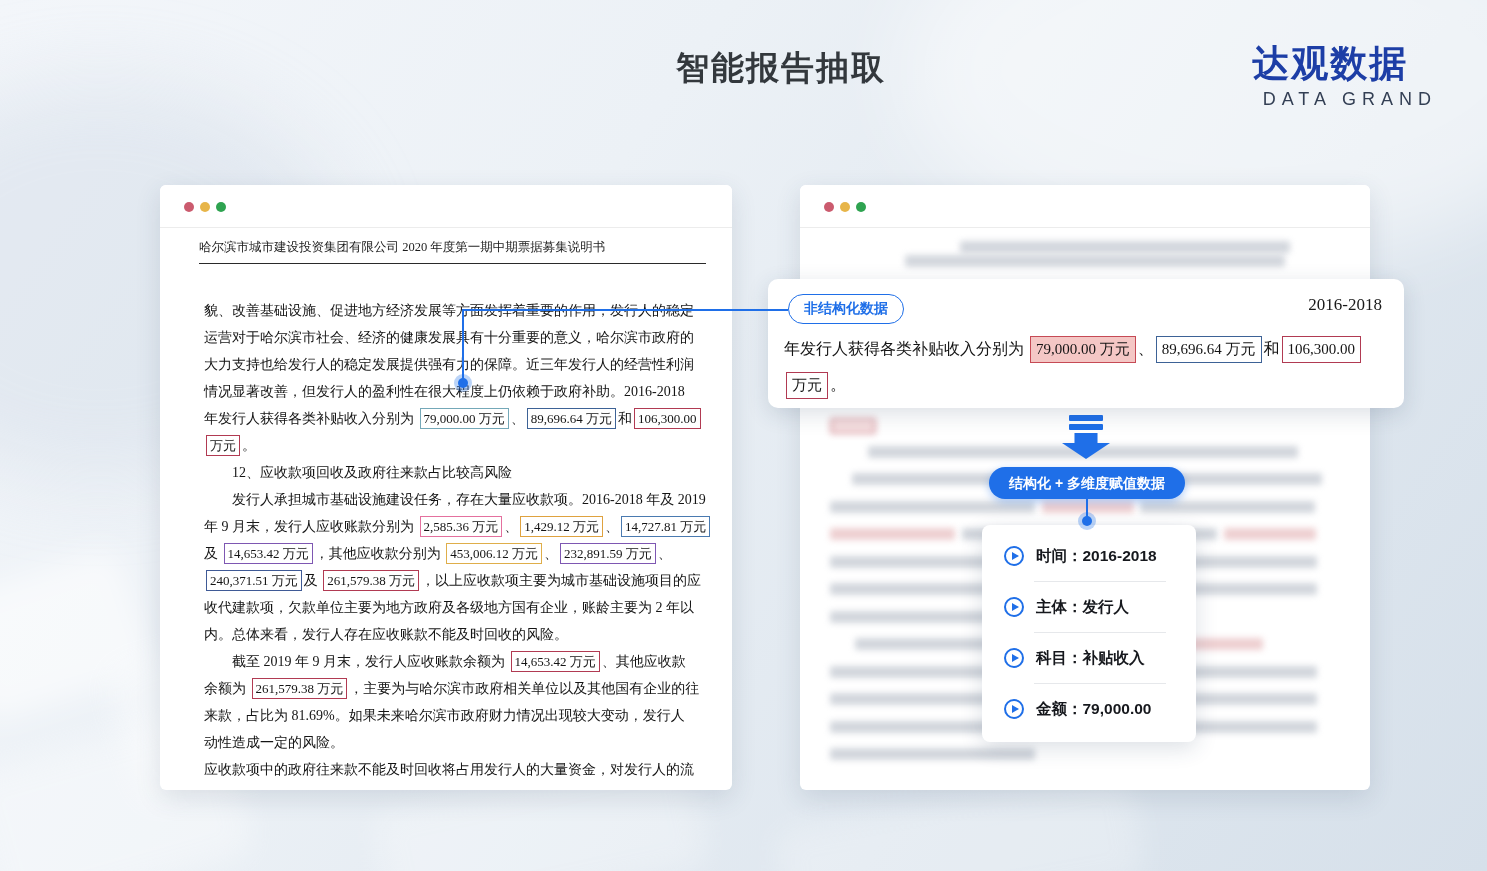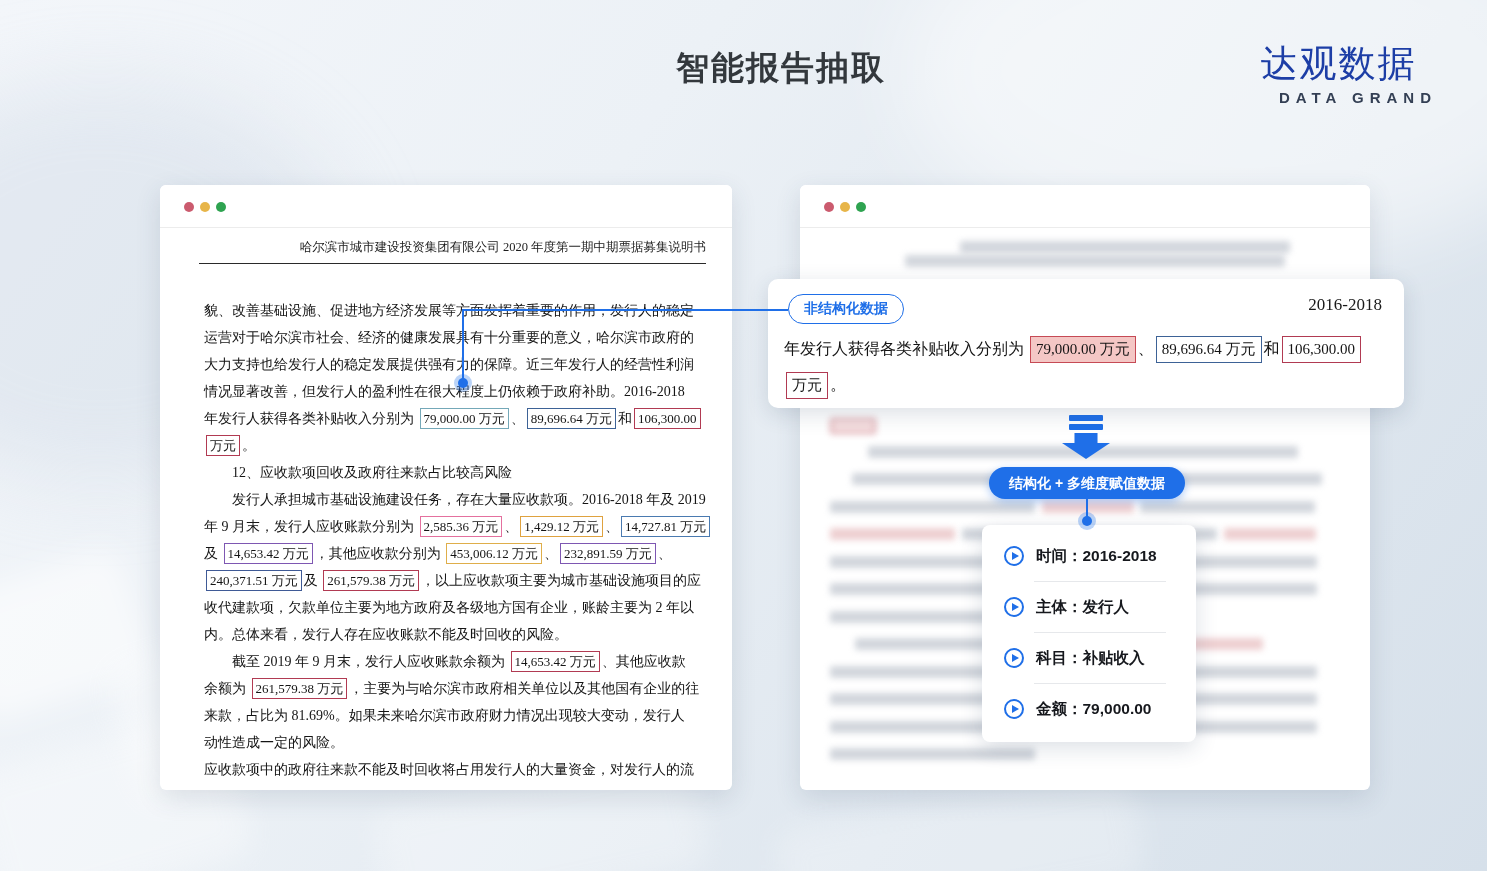--- a/index.html
+++ b/index.html
@@ -9,35 +9,35 @@
   
   .bgshape{position:absolute;background:rgba(255,255,255,.55);border-radius:22px;filter:blur(14px);}
   .bgtint{position:absolute;border-radius:50%;filter:blur(40px);}
 
   .page-title{position:absolute;left:781px;top:24px;transform:translateX(-50%);
               font-size:33px;font-weight:600;color:var(--c-titleText);letter-spacing:2px;white-space:nowrap;}
   .page-subtitle{position:absolute;left:781px;top:106px;transform:translateX(-50%);
               font-size:15px;color:#4d5359;white-space:nowrap;letter-spacing:.5px;}
 
   .logo{position:absolute;right:50px;top:44px;text-align:center;cursor:pointer;}
-  .logo-cn{font-size:37px;font-weight:normal;color:var(--c-logoBlue);letter-spacing:2px;line-height:1.1;}
-  .logo-en{font-size:15px;font-weight:bold;color:var(--c-logoDark);letter-spacing:6px;margin-top:4px;margin-left:39px;}
+  .logo-cn{font-size:37px;font-weight:bold;color:var(--c-logoBlue);letter-spacing:2px;line-height:1.1;}
+  .logo-en{font-size:18px;font-weight:normal;color:var(--c-logoDark);letter-spacing:6px;margin-top:4px;margin-left:39px;}
 
   .panel{position:absolute;background:#fff;border-radius:6px;box-shadow:0 8px 26px rgba(50,70,100,.14);}
   .panel-left{left:160px;top:185px;width:572px;height:605px;}
   .panel-right{left:800px;top:185px;width:570px;height:605px;}
   .titlebar{position:absolute;left:0;top:0;right:0;height:42px;border-bottom:1px solid #ececec;
             border-radius:6px 6px 0 0;background:#fff;}
   .dot{position:absolute;top:17px;width:10px;height:10px;border-radius:50%;}
   .dot.d1{left:24px;background:var(--c-dotRed);}
   .dot.d2{left:40px;background:var(--c-dotYellow);}
   .dot.d3{left:56px;background:var(--c-dotGreen);}
 
   
-  .doc-header{position:absolute;left:39px;top:54px;width:507px;text-align:right;
+  .doc-header{position:absolute;left:39px;top:54px;width:507px;
               font-family:"Liberation Serif","DejaVu Serif",serif;font-size:12.5px;color:#1c1c1c;
               padding-bottom:7px;border-bottom:1.5px solid #2a2a2a;white-space:nowrap;}
   .doc-body{position:absolute;left:44px;top:112px;width:505px;
             font-family:"Liberation Serif","DejaVu Serif",serif;font-size:14px;color:#141414;}
   .doc-line{height:27px;line-height:27px;white-space:nowrap;}
   .doc-line.indent{padding-left:28px;}
   .vbox{display:inline-block;border:1px solid #888;padding:0 3px;margin:0 2px;line-height:19px;font-size:13px;}
   .vbox.teal{border-color:var(--c-teal);}   .vbox.blue{border-color:var(--c-blue);}
   .vbox.red{border-color:var(--c-red);}     .vbox.pink{border-color:var(--c-pink);}
   .vbox.orange{border-color:var(--c-orange);text-align:center;}.vbox.steel{border-color:var(--c-steel);}

